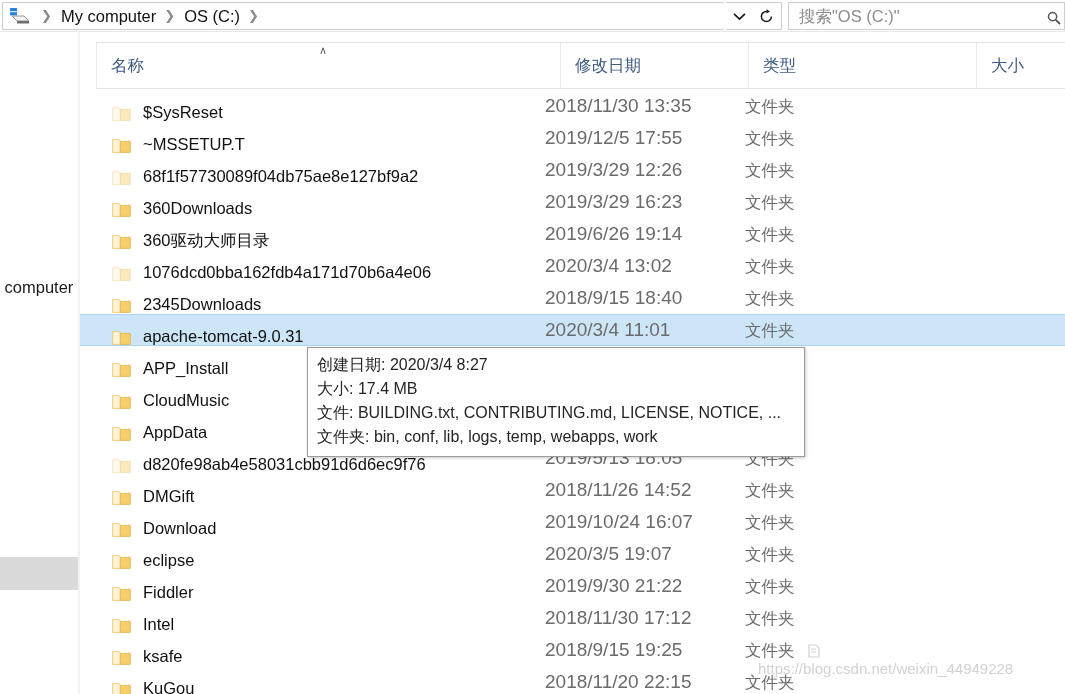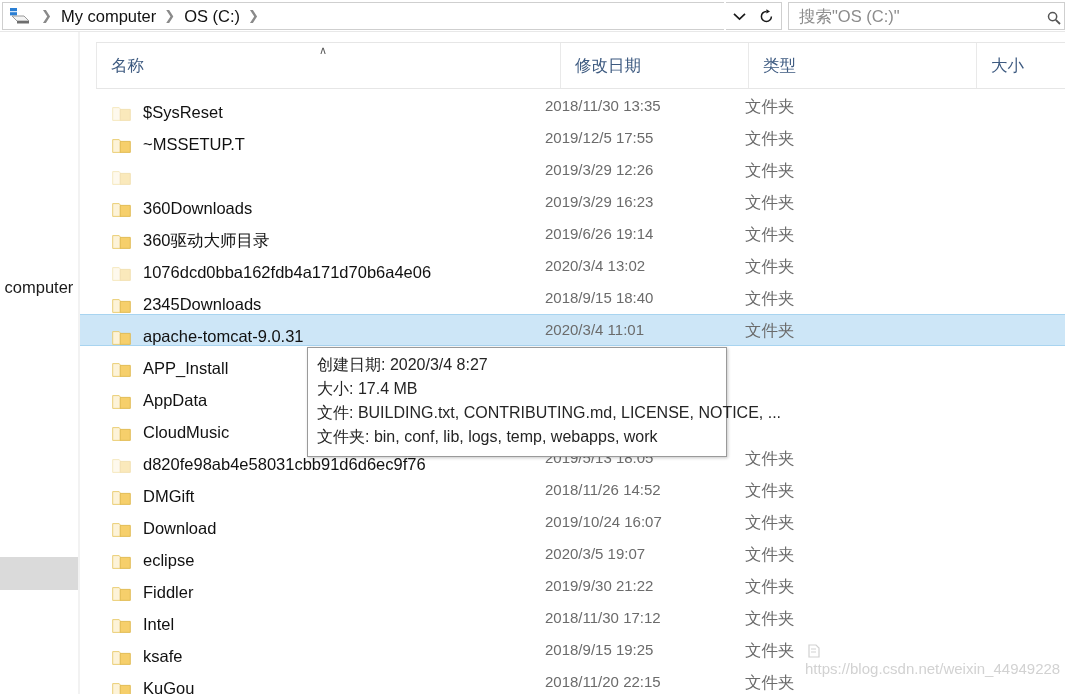--- a/index.html
+++ b/index.html
@@ -212,21 +212,21 @@
   .folder-icon.dim { opacity: 0.45; }
   .name-text {
     font-size: 16.5px;
     color: #111111;
     white-space: nowrap;
     line-height: 20px;
   }
   .cell-date {
     position: absolute;
     left: 465px;
-    font-size: 15px;
+    font-size: 19px;
     color: #6b6b6b;
     white-space: nowrap;
     line-height: 20px;
   }
   .cell-type {
     position: absolute;
     left: 665px;
     font-size: 16.5px;
     color: #6b6b6b;
     white-space: nowrap;
@@ -238,38 +238,38 @@
     font-size: 16.5px;
     color: #6b6b6b;
     white-space: nowrap;
     line-height: 20px;
   }
 
   
   .tooltip {
     position: absolute;
     left: 307px; top: 347px;
-    width: 420px;
+    width: 498px;
     background: #ffffff;
     border: 1px solid #9a9a9a;
     padding: 5px 8px 7px 9px;
     box-shadow: 1px 1px 3px rgba(0,0,0,0.22);
     z-index: 40;
   }
   .tooltip-line {
     font-size: 16px;
     color: #252525;
     line-height: 24px;
     white-space: nowrap;
   }
 
   
   .watermark {
     position: absolute;
-    left: 805px; top: 660px;
+    left: 758px; top: 660px;
     font-size: 15px;
     color: #d2d2d2;
     white-space: nowrap;
     z-index: 5;
   }
   .watermark-icon {
     position: absolute;
     left: 806px; top: 643px;
     width: 16px; height: 16px;
     opacity: 0.45;
@@ -370,20 +370,21 @@
         <div class="cell-date">2019/12/5 17:55</div>
         <div class="cell-type">文件夹</div>
         <div class="cell-size"></div>
       </div>
       <div class="row">
         <div class="cell-name">
           <span class="folder-icon dim"><svg width="19" height="16" viewBox="0 0 19 16">
               <path d="M0.7 1.6 L7.2 1.6 L8.6 3.4 L8.6 14.4 L0.7 14.4 Z" fill="#fdf3d8" stroke="#e8c96a" stroke-width="0.9"></path>
               <path d="M8.2 3.4 L18.3 3.4 L18.3 14.4 L8.2 14.4 Z" fill="#f6cf6b" stroke="#e0b94e" stroke-width="0.9"></path>
             </svg></span>
+          <span class="name-text">68f1f57730089f04db75ae8e127bf9a2</span>
         </div>
         <div class="cell-date">2019/3/29 12:26</div>
         <div class="cell-type">文件夹</div>
         <div class="cell-size"></div>
       </div>
       <div class="row">
         <div class="cell-name">
           <span class="folder-icon"><svg width="19" height="16" viewBox="0 0 19 16">
               <path d="M0.7 1.6 L7.2 1.6 L8.6 3.4 L8.6 14.4 L0.7 14.4 Z" fill="#fdf3d8" stroke="#e8c96a" stroke-width="0.9"></path>
               <path d="M8.2 3.4 L18.3 3.4 L18.3 14.4 L8.2 14.4 Z" fill="#f6cf6b" stroke="#e0b94e" stroke-width="0.9"></path>
@@ -453,33 +454,33 @@
         <div class="cell-date"></div>
         <div class="cell-type"></div>
         <div class="cell-size"></div>
       </div>
       <div class="row">
         <div class="cell-name">
           <span class="folder-icon"><svg width="19" height="16" viewBox="0 0 19 16">
               <path d="M0.7 1.6 L7.2 1.6 L8.6 3.4 L8.6 14.4 L0.7 14.4 Z" fill="#fdf3d8" stroke="#e8c96a" stroke-width="0.9"></path>
               <path d="M8.2 3.4 L18.3 3.4 L18.3 14.4 L8.2 14.4 Z" fill="#f6cf6b" stroke="#e0b94e" stroke-width="0.9"></path>
             </svg></span>
-          <span class="name-text">AppData</span>
+          <span class="name-text">CloudMusic</span>
         </div>
         <div class="cell-date"></div>
         <div class="cell-type"></div>
         <div class="cell-size"></div>
       </div>
       <div class="row">
         <div class="cell-name">
           <span class="folder-icon"><svg width="19" height="16" viewBox="0 0 19 16">
               <path d="M0.7 1.6 L7.2 1.6 L8.6 3.4 L8.6 14.4 L0.7 14.4 Z" fill="#fdf3d8" stroke="#e8c96a" stroke-width="0.9"></path>
               <path d="M8.2 3.4 L18.3 3.4 L18.3 14.4 L8.2 14.4 Z" fill="#f6cf6b" stroke="#e0b94e" stroke-width="0.9"></path>
             </svg></span>
-          <span class="name-text">CloudMusic</span>
+          <span class="name-text">AppData</span>
         </div>
         <div class="cell-date"></div>
         <div class="cell-type"></div>
         <div class="cell-size"></div>
       </div>
       <div class="row">
         <div class="cell-name">
           <span class="folder-icon dim"><svg width="19" height="16" viewBox="0 0 19 16">
               <path d="M0.7 1.6 L7.2 1.6 L8.6 3.4 L8.6 14.4 L0.7 14.4 Z" fill="#fdf3d8" stroke="#e8c96a" stroke-width="0.9"></path>
               <path d="M8.2 3.4 L18.3 3.4 L18.3 14.4 L8.2 14.4 Z" fill="#f6cf6b" stroke="#e0b94e" stroke-width="0.9"></path>

